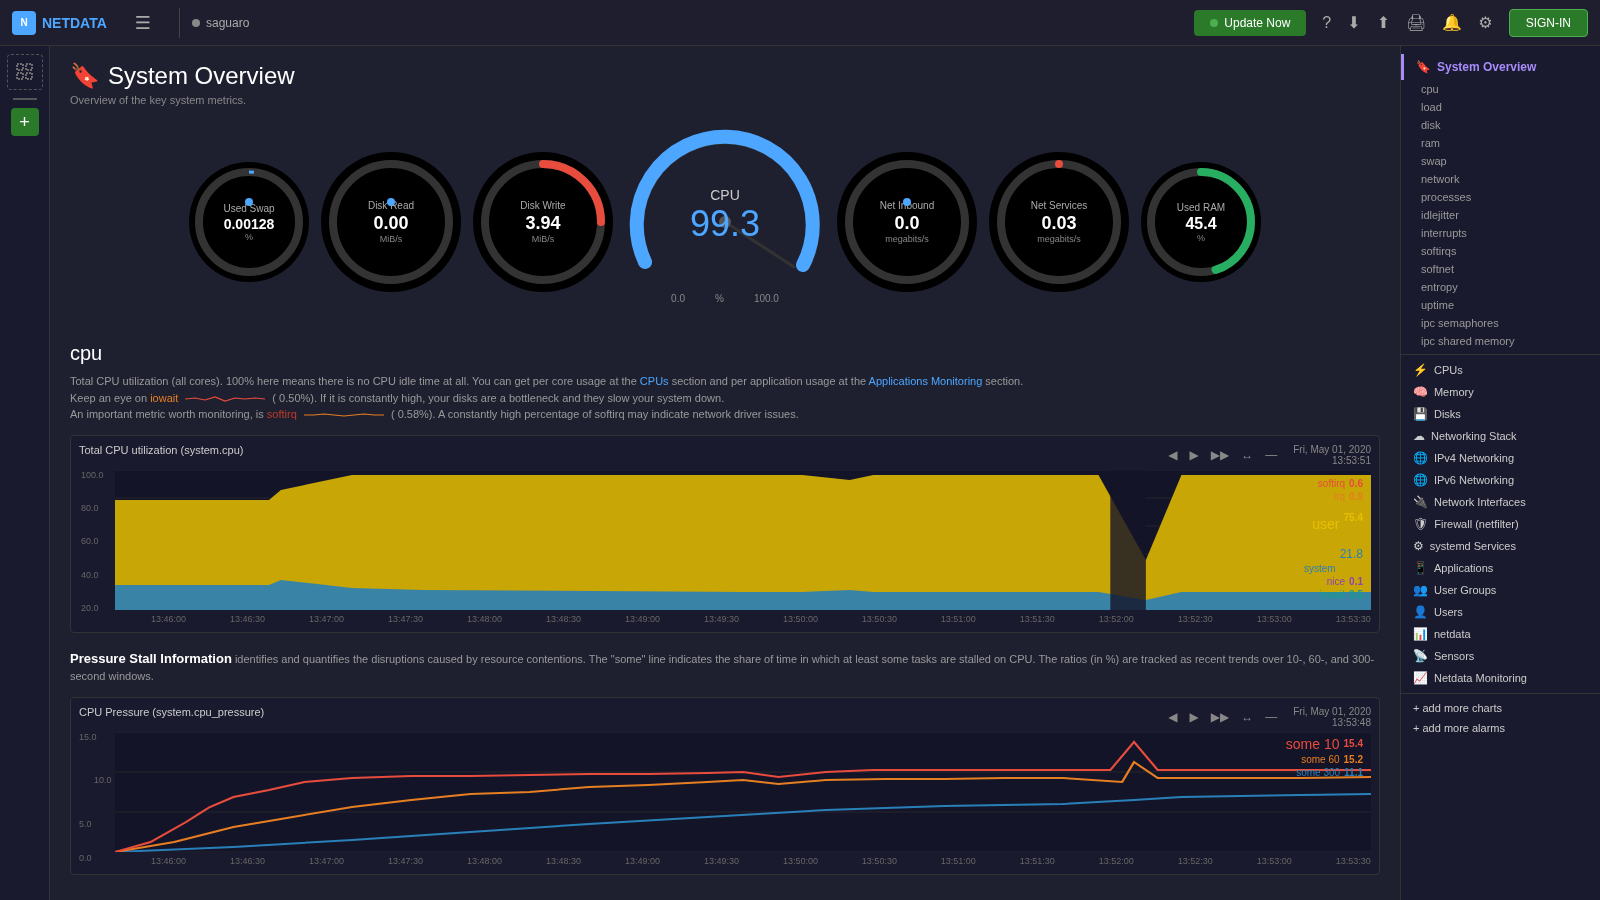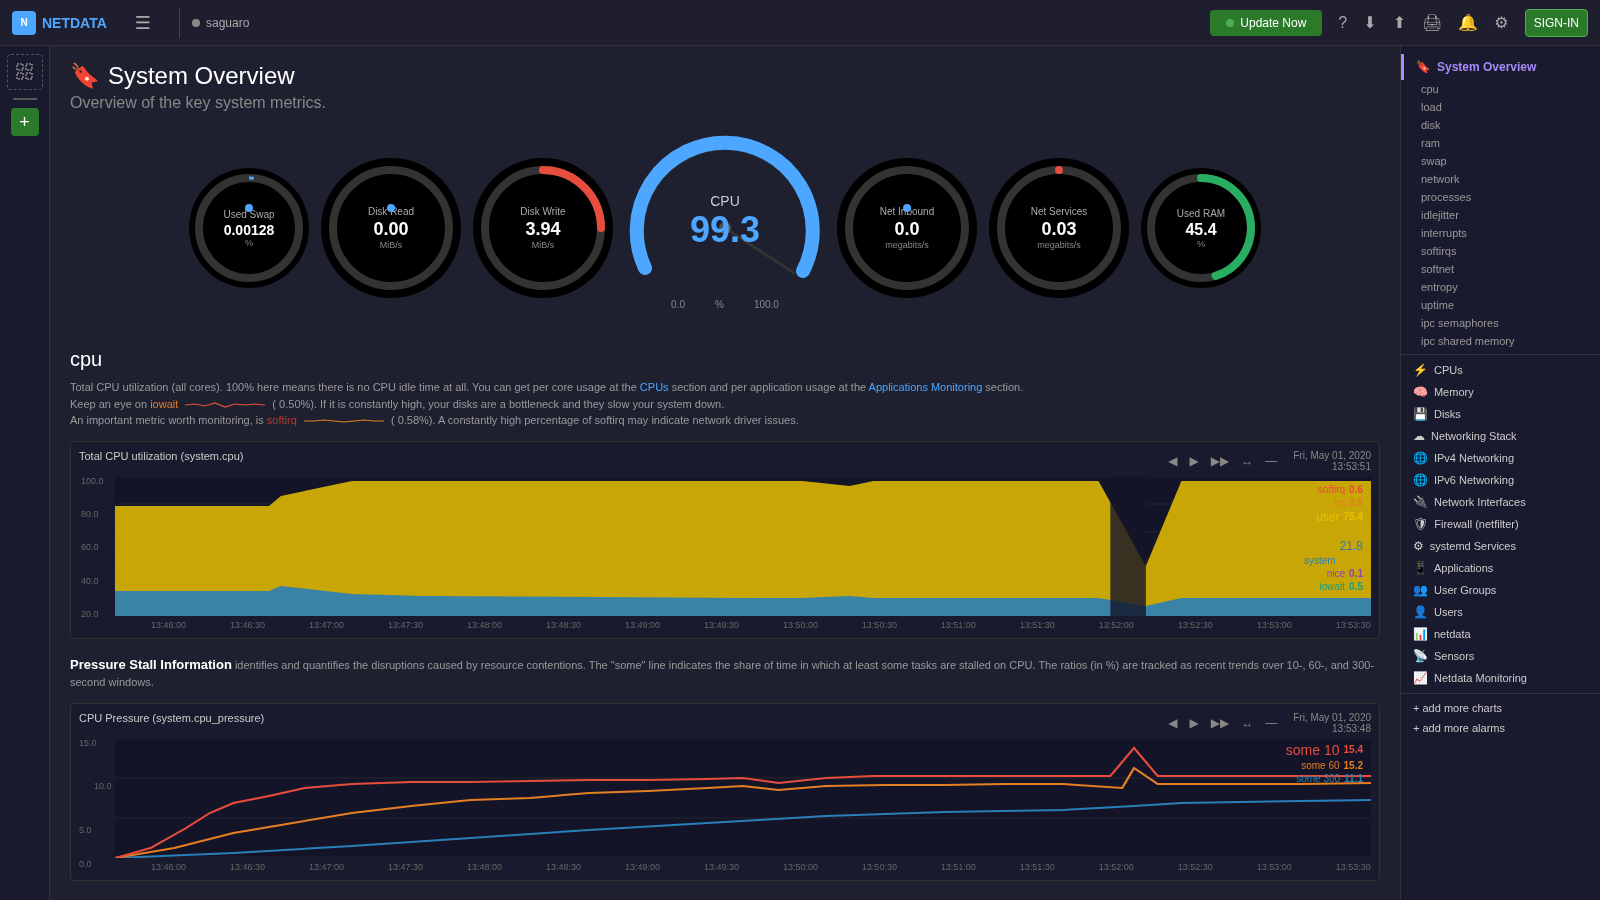--- a/index.html
+++ b/index.html
@@ -56,21 +56,21 @@
       background: #2a7a2a; border: none; color: #fff;
       padding: 6px 16px; border-radius: 4px; cursor: pointer;
       display: flex; align-items: center; gap: 6px; font-size: 12px;
       margin-right: 16px;
     }
     .update-btn .dot { width: 8px; height: 8px; background: #4caf50; border-radius: 50%; }
     .nav-icons { display: flex; align-items: center; gap: 16px; color: #aaa; }
     .nav-icons span { cursor: pointer; font-size: 16px; }
     .signin-btn {
       background: #2a7a2a; border: 1px solid #4caf50; color: #fff;
-      padding: 6px 8px; border-radius: 4px; cursor: pointer; font-size: 12px;
+      padding: 6px 16px; border-radius: 4px; cursor: pointer; font-size: 12px;
       margin-left: 16px;
     }
 
     
     .main-layout {
       display: flex;
       flex: 1;
       overflow: hidden;
     }
 
@@ -157,21 +157,21 @@
     
     .page-header {
       margin-bottom: 16px;
     }
     .page-title {
       font-size: 24px;
       color: #fff;
       display: flex; align-items: center; gap: 8px;
     }
     .page-title-icon { color: #aaa; }
-    .page-subtitle { color: #888; font-size: 16px; margin-top: 4px; }
+    .page-subtitle { color: #888; font-size: 11px; margin-top: 4px; }
 
     
     .gauges-row {
       display: flex;
       gap: 12px;
       margin-bottom: 20px;
       align-items: center;
       justify-content: center;
     }
 
@@ -189,21 +189,21 @@
     .gauge-label { color: #aaa; font-size: 10px; margin-bottom: 2px; }
     .gauge-value { color: #fff; font-size: 18px; font-weight: bold; }
     .gauge-unit { color: #888; font-size: 9px; }
 
     .gauge-svg { position: absolute; top: 0; left: 0; width: 100%; height: 100%; }
 
     
     .cpu-gauge {
       background: none;
     }
-    .cpu-value { color: #4da6ff; font-size: 36px; font-weight: bold; }
+    .cpu-value { color: #4da6ff; font-size: 36px; font-weight: normal; }
     .cpu-label { color: #ccc; font-size: 14px; }
 
     
     .section-title {
       font-size: 20px; color: #fff; margin-bottom: 8px;
     }
     .section-desc { color: #999; font-size: 11px; margin-bottom: 12px; line-height: 1.5; }
     .section-desc a { color: #4da6ff; text-decoration: none; }
     .highlight-text { color: #e67e22; }
     .highlight-text2 { color: #c0392b; }
@@ -483,21 +483,21 @@
               <div class="chart-legend">
                 <div class="legend-item">
                   <span style="color:#e74c3c;font-size:10px;">softirq</span>
                   <span style="color:#e74c3c;font-size:10px;font-weight:bold;">0.6</span>
                 </div>
                 <div class="legend-item">
                   <span style="color:#e67e22;font-size:10px;">irq</span>
                   <span style="color:#e67e22;font-size:10px;font-weight:bold;">0.9</span>
                 </div>
                 <div class="legend-item">
-                  <span style="color:#e8c000;font-size:12px;">user</span>
+                  <span style="color:#e8c000;font-size:14px;margin-top:12px;">user</span>
                   <span style="color:#e8c000;font-size:10px;font-weight:bold;">75.4</span>
                 </div>
                 <div class="legend-item">
                   <span style="color:#2980b9;font-size:10px;margin-top:29px;">system</span>
                   <span style="color:#2980b9;font-size:12px;font-weight:normal;">21.8</span>
                 </div>
                 <div class="legend-item">
                   <span style="color:#8e44ad;font-size:10px;">nice</span>
                   <span style="color:#8e44ad;font-size:10px;font-weight:bold;">0.1</span>
                 </div>

